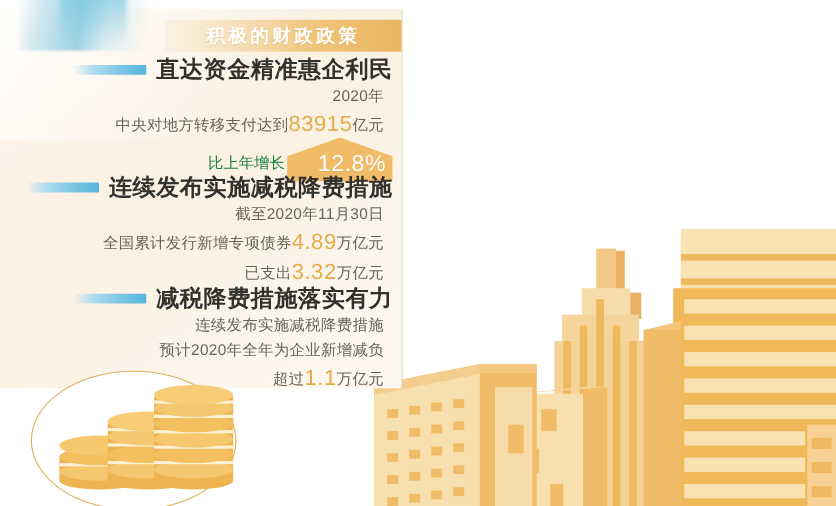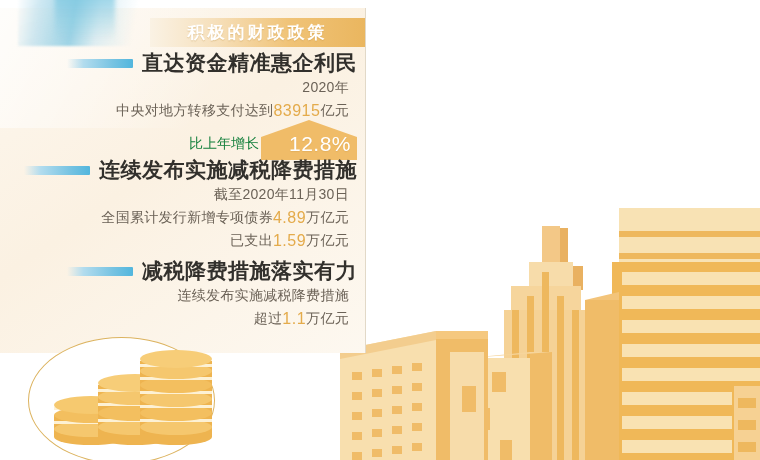--- a/index.html
+++ b/index.html
@@ -122,21 +122,21 @@
     text-align: right;
     padding-right: 16px;
     margin-top: 5px;
     font-size: 14px;
     color: #6b6257;
     letter-spacing: 0.3px;
     white-space: nowrap;
   }
   .line .num {
     color: #e4ab4b;
-    font-size: 16px;
+    font-size: 20px;
     font-weight: normal;
     letter-spacing: 0.5px;
     vertical-align: -1px;
   }
   .line .unit { color: #6b6257; }
 
   
   .growth-wrap {
     position: relative;
     height: 34px;
@@ -328,31 +328,34 @@
       <span class="head-bar"></span>
       <span class="head-text">连续发布实施减税降费措施</span>
     </div>
     <div class="line">
       <span class="unit">截至2020年11月30日</span>
     </div>
     <div class="line">
       <span class="unit">全国累计发行新增专项债券</span><span class="num">4.89</span><span class="unit">万亿元</span>
     </div>
     <div class="line">
-      <span class="unit">已支出</span><span class="num">1.59</span><span class="unit">万亿元</span>
+      <span class="unit">已支出</span><span class="num">3.32</span><span class="unit">万亿元</span>
     </div>
   </div>
 
   <div class="section sec3">
     <div class="head-row">
       <span class="head-bar"></span>
       <span class="head-text">减税降费措施落实有力</span>
     </div>
     <div class="line">
       <span class="unit">连续发布实施减税降费措施</span>
+    </div>
+    <div class="line">
+      <span class="unit">预计2020年全年为企业新增减负</span>
     </div>
     <div class="line">
       <span class="unit">超过</span><span class="num">1.1</span><span class="unit">万亿元</span>
     </div>
   </div>
 
   <div class="coins-oval"></div>
   <svg class="coin-svg" width="185" height="125" viewBox="0 0 185 125" aria-hidden="true">
 
     <g>

